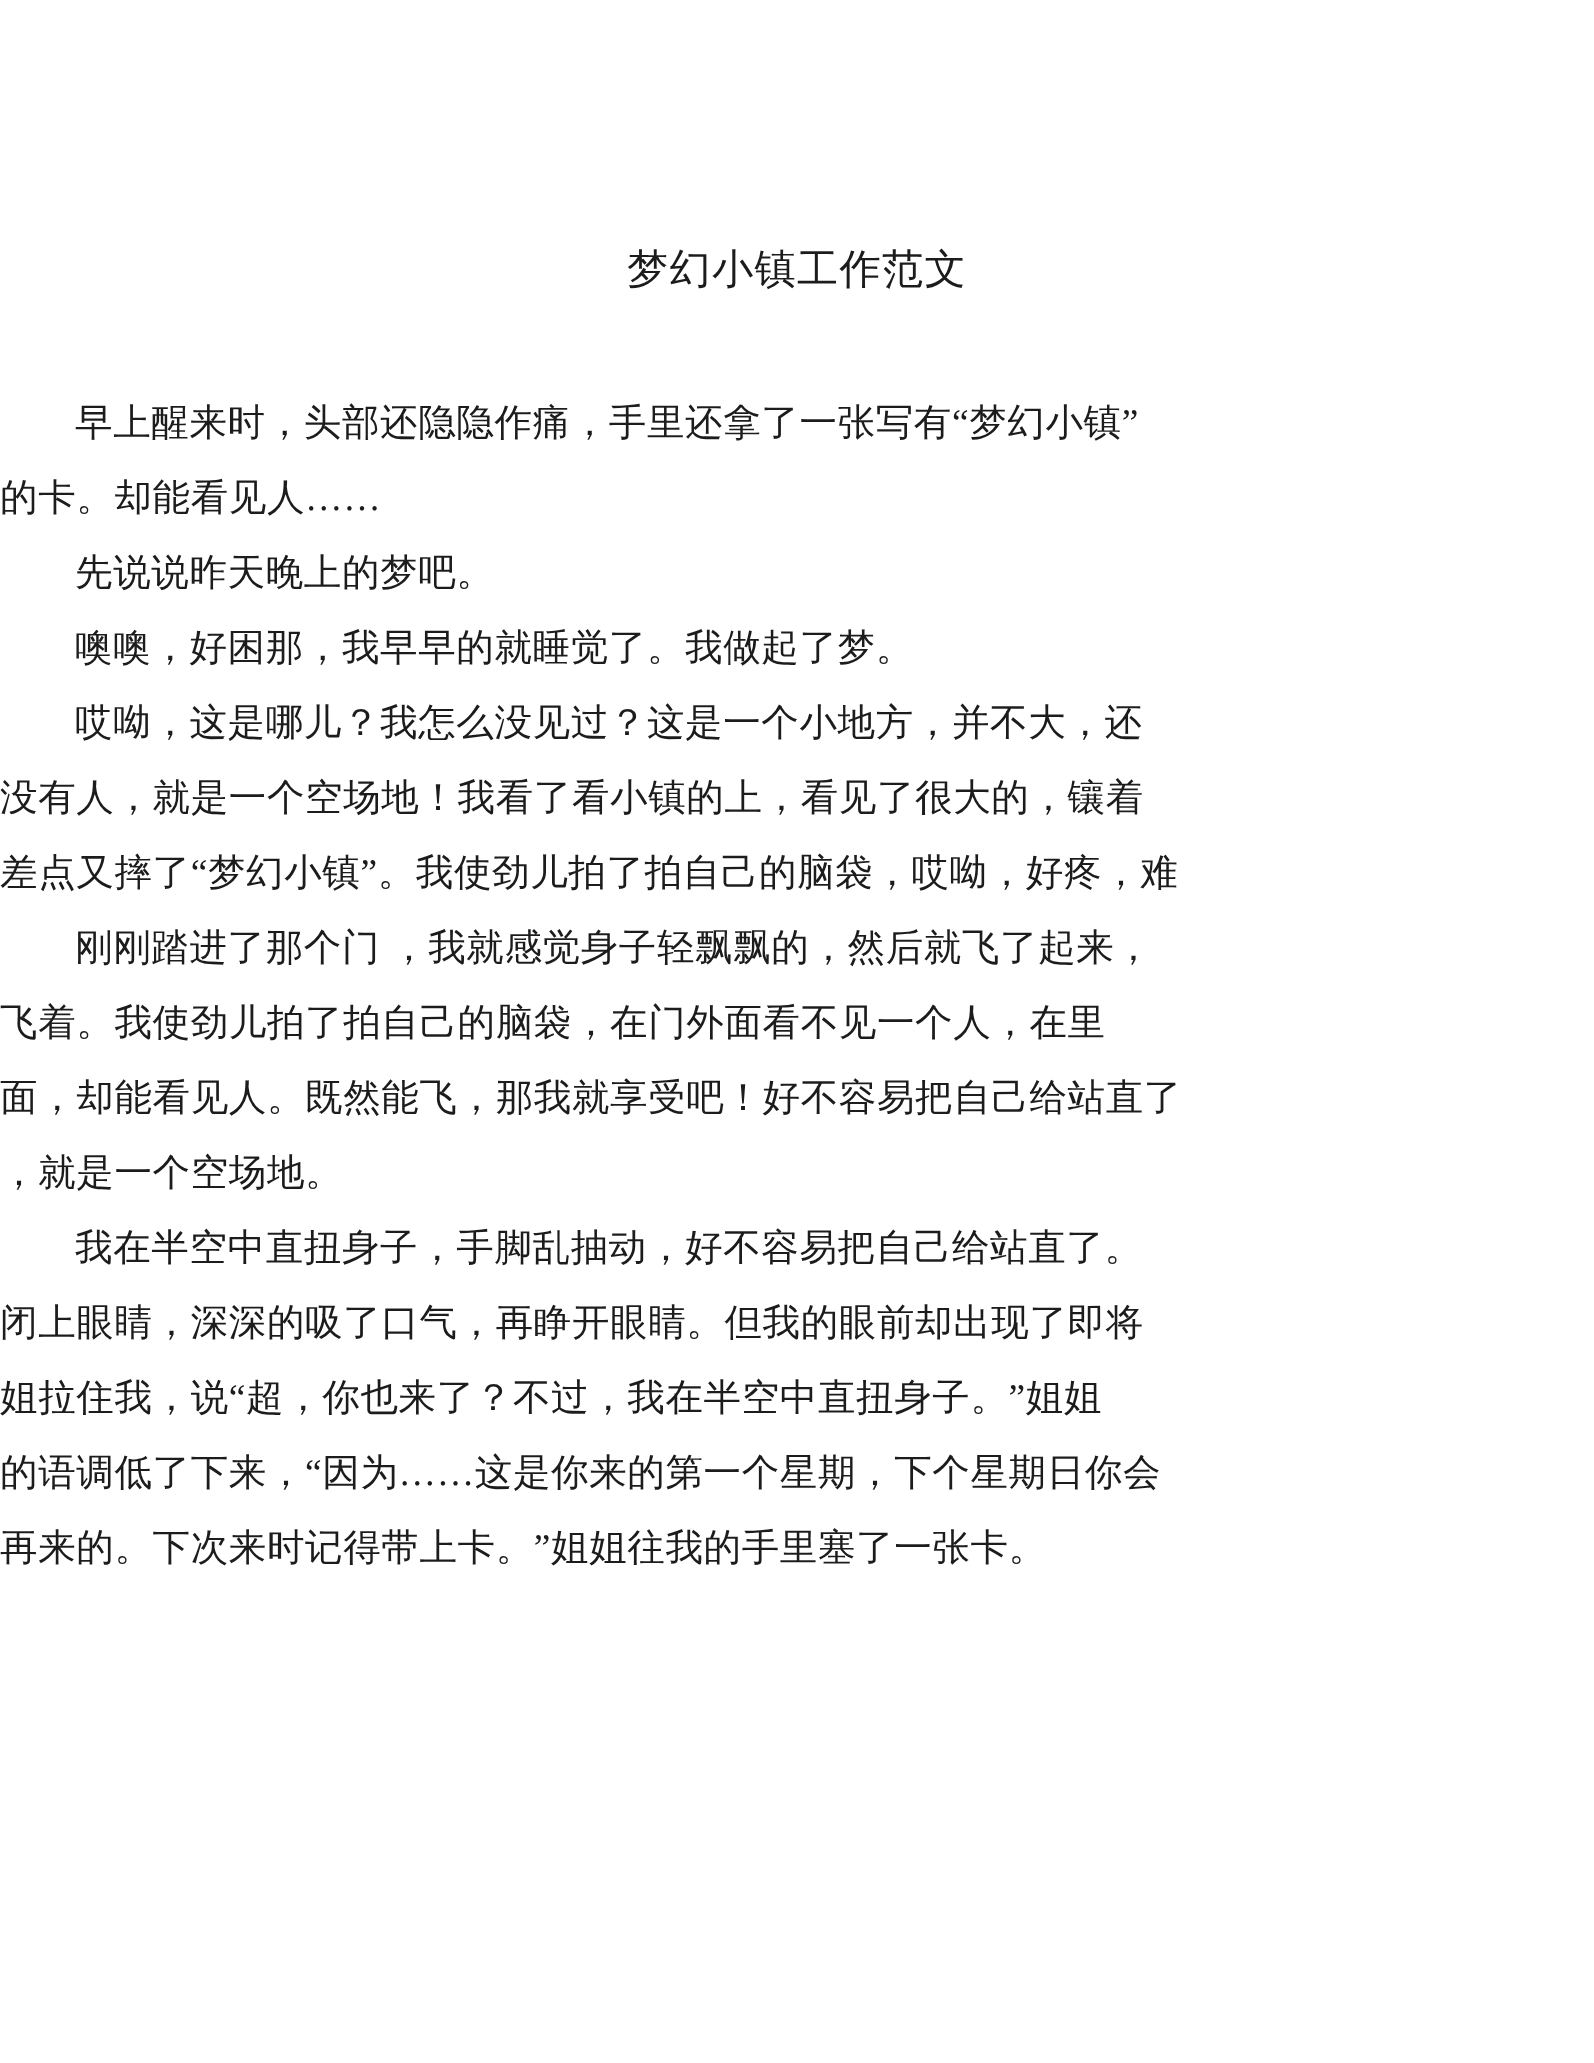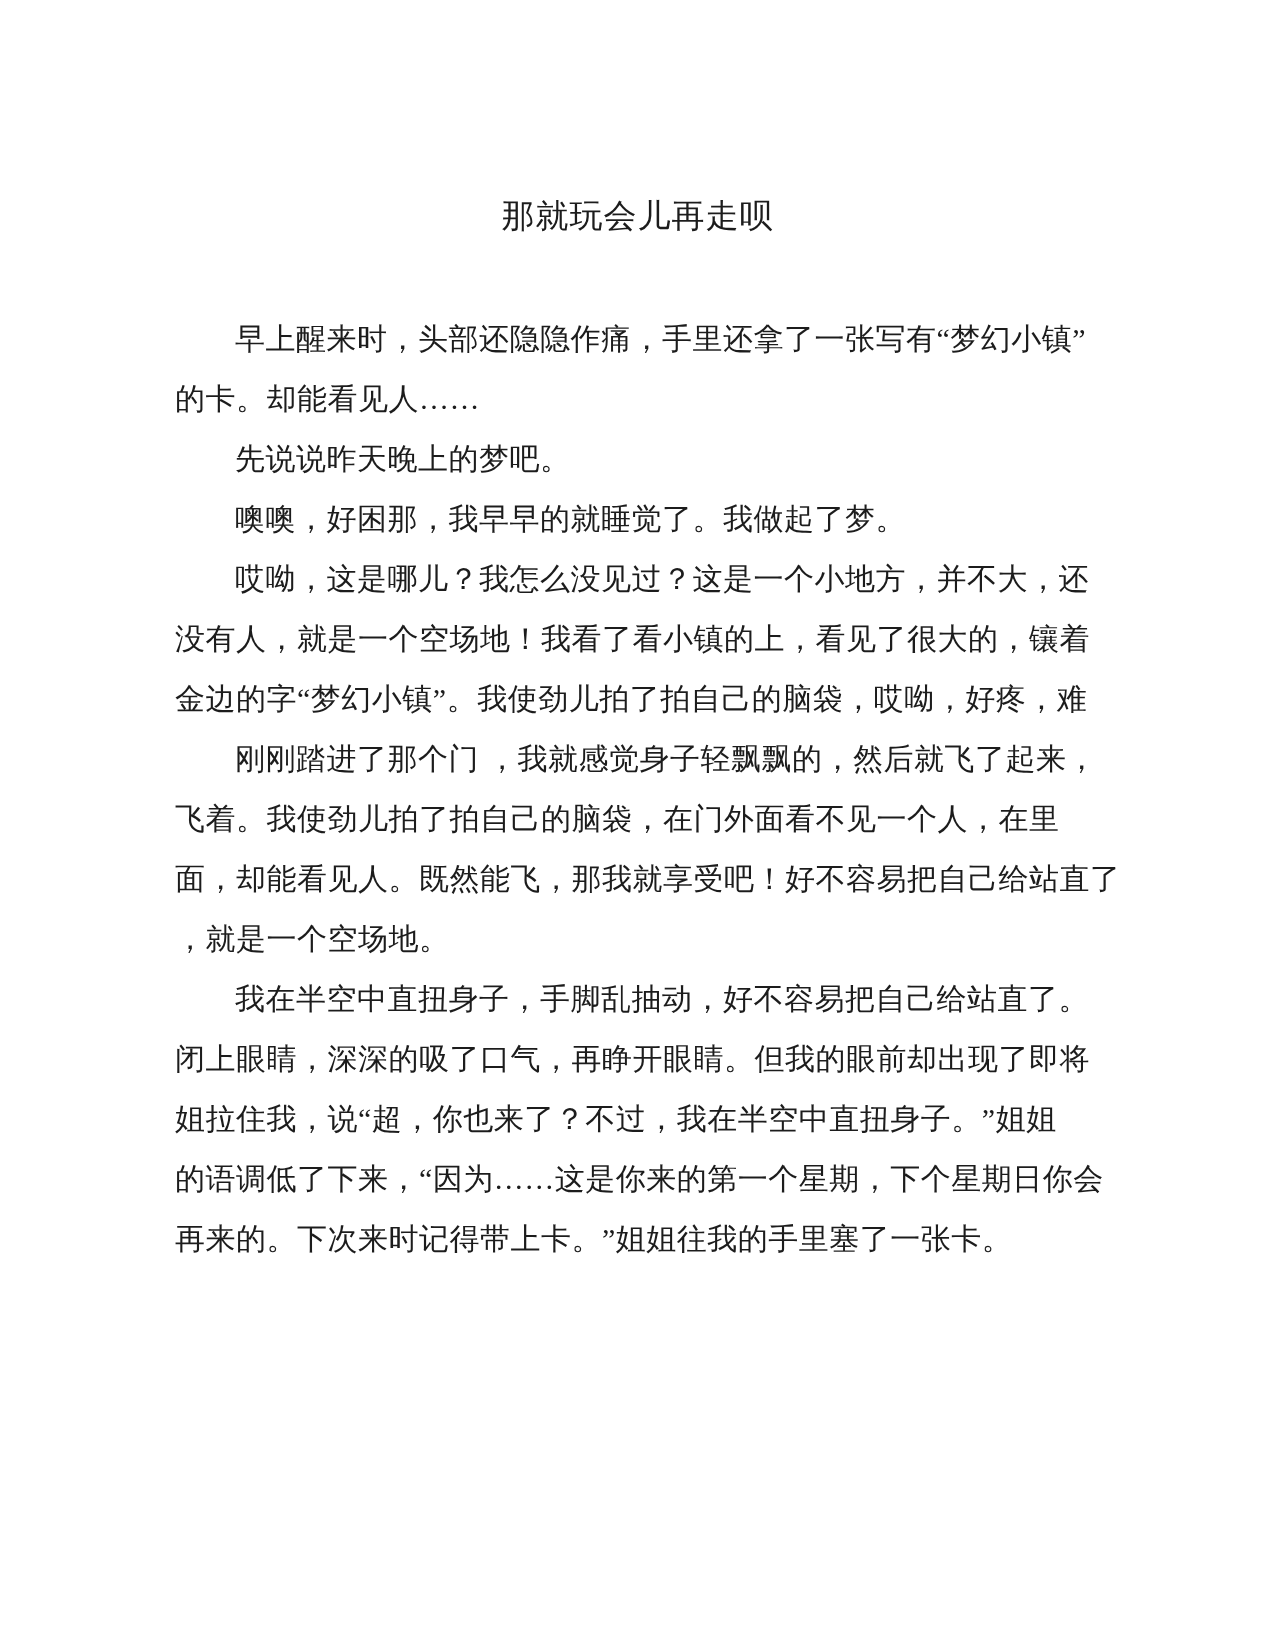--- a/index.html
+++ b/index.html
@@ -19,48 +19,47 @@
   .doc-title {
     margin-top: 193px;
     text-align: center;
     font-size: 33px;
     line-height: 46px;
     font-weight: 400;
     letter-spacing: 1px;
   }
   .doc-body {
     margin-top: 70px;
-    margin-left: 175px;
     width: 905px;
   }
   .line {
     font-size: 30px;
     height: 60px;
     line-height: 60px;
     white-space: nowrap;
     letter-spacing: 0.5px;
     font-weight: 400;
   }
   .line.indent {
     text-indent: 2em;
   }
 </style>
 </head>
 <body>
 
 <div class="page">
-  <div class="doc-title">那就玩会儿再走呗</div>
+  <div class="doc-title">梦幻小镇工作范文</div>
   <div class="doc-body">
       <div class="line indent">早上醒来时，头部还隐隐作痛，手里还拿了一张写有“梦幻小镇”</div>
       <div class="line">的卡。却能看见人……</div>
       <div class="line indent">先说说昨天晚上的梦吧。</div>
       <div class="line indent">噢噢，好困那，我早早的就睡觉了。我做起了梦。</div>
       <div class="line indent">哎呦，这是哪儿？我怎么没见过？这是一个小地方，并不大，还</div>
       <div class="line">没有人，就是一个空场地！我看了看小镇的上，看见了很大的，镶着</div>
-      <div class="line">金边的字“梦幻小镇”。我使劲儿拍了拍自己的脑袋，哎呦，好疼，难</div>
+      <div class="line">差点又摔了“梦幻小镇”。我使劲儿拍了拍自己的脑袋，哎呦，好疼，难</div>
       <div class="line indent">刚刚踏进了那个门 ，我就感觉身子轻飘飘的，然后就飞了起来，</div>
       <div class="line">飞着。我使劲儿拍了拍自己的脑袋，在门外面看不见一个人，在里</div>
       <div class="line">面，却能看见人。既然能飞，那我就享受吧！好不容易把自己给站直了</div>
       <div class="line">，就是一个空场地。</div>
       <div class="line indent">我在半空中直扭身子，手脚乱抽动，好不容易把自己给站直了。</div>
       <div class="line">闭上眼睛，深深的吸了口气，再睁开眼睛。但我的眼前却出现了即将</div>
       <div class="line">姐拉住我，说“超，你也来了？不过，我在半空中直扭身子。”姐姐</div>
       <div class="line">的语调低了下来，“因为……这是你来的第一个星期，下个星期日你会</div>
       <div class="line">再来的。下次来时记得带上卡。”姐姐往我的手里塞了一张卡。</div>
     </div>

